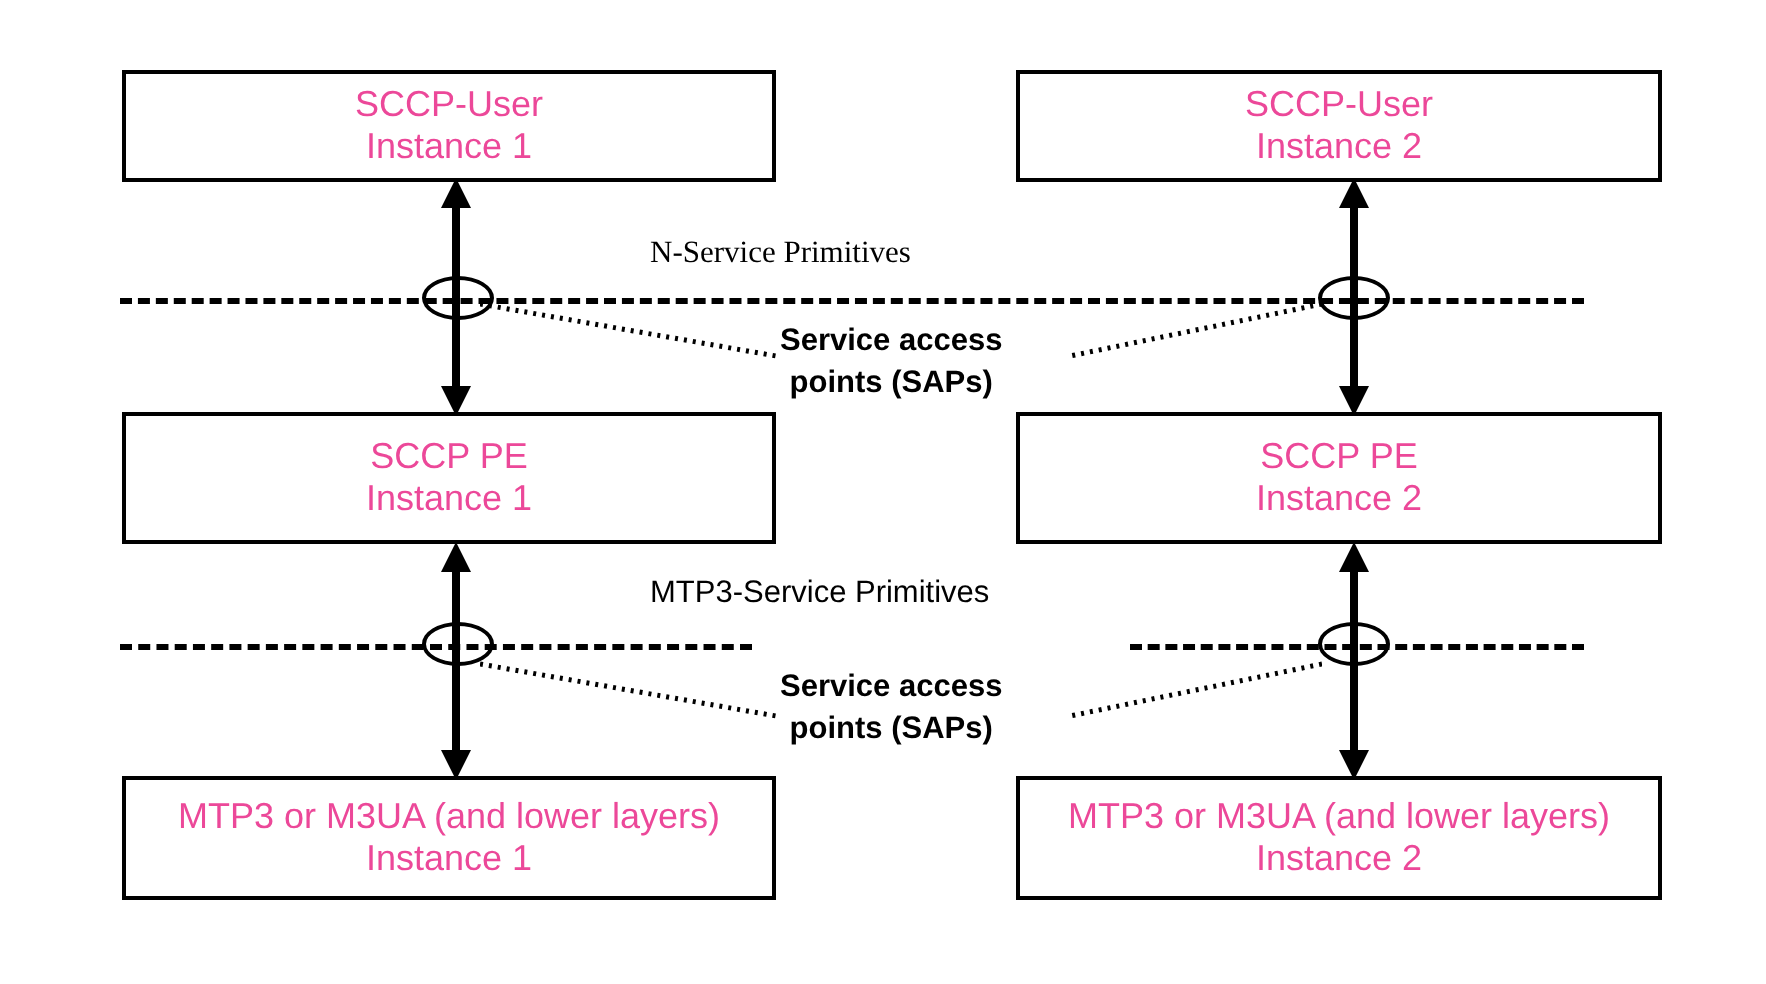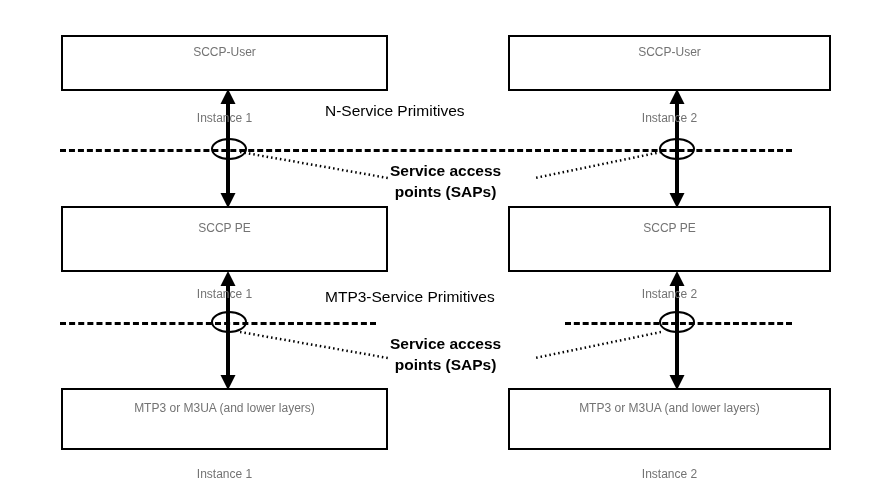--- a/index.html
+++ b/index.html
@@ -25,26 +25,25 @@
     box-sizing: border-box;
     border: 2px solid #000000;
     background: #ffffff;
     display: flex;
     flex-direction: column;
     align-items: center;
     justify-content: center;
     z-index: 5;
   }
   .node-line {
-    font-size: 12px;
+    font-size: 18px;
     line-height: 21px;
     white-space: nowrap;
     text-align: center;
-    color: #737373;
-    margin-top: 45px;
+    color: #ec4899;
   }
 
   
   .arrow-vert {
     position: absolute;
     z-index: 3;
   }
 
   
   .sap-dash {
@@ -179,21 +178,21 @@
       <line x1="0" y1="2" x2="148" y2="28" stroke="#000" stroke-width="2.5" stroke-dasharray="1.5 3"></line>
     </svg>
   </div>
 
   <div class="leader" style="left:535px; top:330px; width:126px; height:32px;">
     <svg width="126" height="32" viewBox="0 0 126 32">
       <line x1="126" y1="2" x2="0" y2="28" stroke="#000" stroke-width="2.5" stroke-dasharray="1.5 3"></line>
     </svg>
   </div>
 
-  <div class="label" style="left:325px; top:100px;">N-Service Primitives</div>
+  <div class="label" style="left:325px; top:116px;font-family:Liberation Serif, serif;">N-Service Primitives</div>
 
   <div class="label" style="left:325px; top:286px;text-align:right;">MTP3-Service Primitives</div>
 
   <div class="label two-line" style="left:390px; top:160px;">
     <div>Service access</div>
     <div>points (SAPs)</div>
   </div>
 
   <div class="label two-line" style="left:390px; top:333px;">
     <div>Service access</div>

